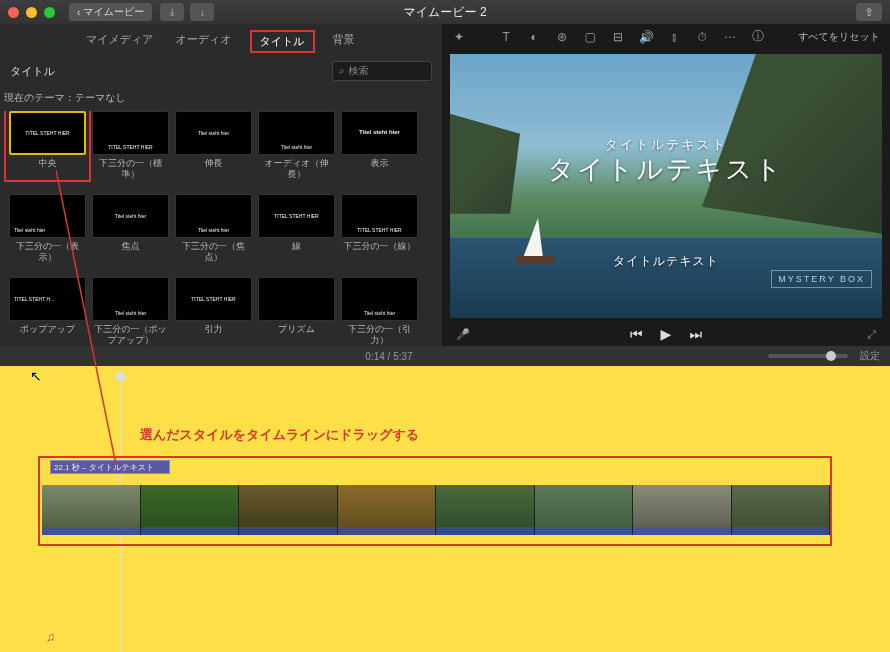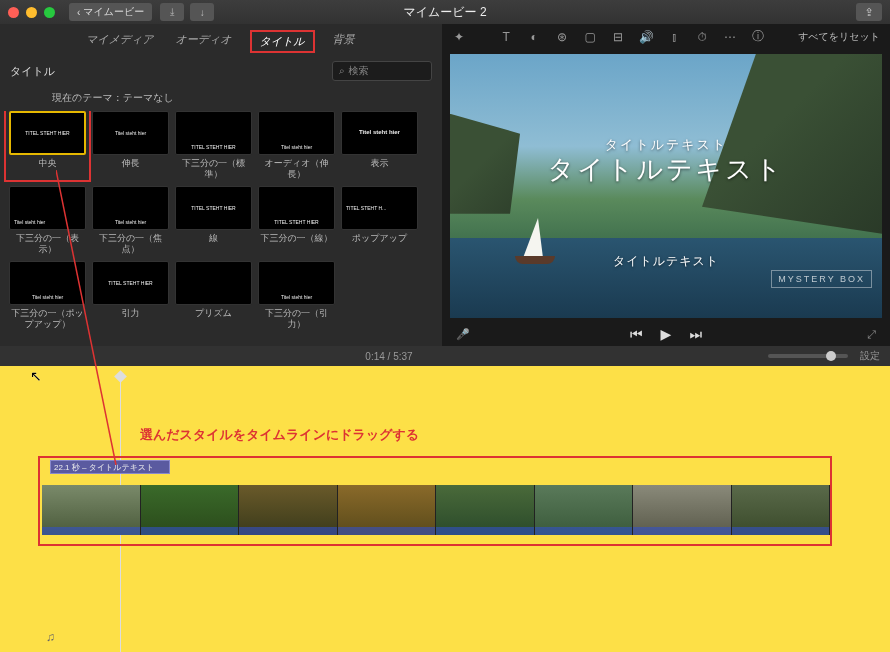--- a/index.html
+++ b/index.html
@@ -16,34 +16,34 @@
 .tb-title { position: absolute; left: 50%; transform: translateX(-50%); font-size: 12px; color: #eee; }
 .tb-share { margin-left: auto; width: 26px; height: 18px; background: #555; border-radius: 3px; display: flex; align-items: center; justify-content: center; }
 
 
 .main { display: flex; height: 322px; }
 .left { width: 442px; background: #2b2b2b; display: flex; flex-direction: column; }
 .right { flex: 1; background: #1a1a1a; display: flex; flex-direction: column; }
 
 
 .tabs { display: flex; gap: 14px; padding: 6px 16px 4px 82px; font-size: 11px; color: #aaa; }
-.tab { padding: 2px 4px; cursor: pointer; font-style: italic; }
+.tab { padding: 2px 4px; cursor: pointer; }
 .tab.active { color: #fff; border: 2px solid #d33; padding: 2px 8px; }
 
 
 .searchrow { display: flex; align-items: center; padding: 4px 10px; gap: 8px; }
 .searchrow .lbl { color: #ddd; font-size: 11px; }
 .searchbox { margin-left: auto; background: #1c1c1c; border: 1px solid #444; border-radius: 3px; padding: 2px 6px; width: 100px; display: flex; align-items: center; gap: 4px; color: #888; font-size: 10px; }
 
 
-.themeline { padding: 6px 24px; font-size: 10px; color: #bbb; margin-left: 28px; }
+.themeline { padding: 6px 4px; font-size: 10px; color: #bbb; }
 
 
 .grid-wrap { flex: 1; overflow: auto; padding: 0 8px 8px 8px; }
-.grid { display: flex; flex-wrap: wrap; gap: 8px 4px; align-items: flex-end; }
+.grid { display: flex; flex-wrap: wrap; gap: 16px 4px; align-items: flex-end; }
 .tile { width: 79px; display: flex; flex-direction: column; align-items: center; }
 .thumb { width: 77px; height: 44px; background: #000; border: 1px solid #333; border-radius: 2px; display: flex; flex-direction: column; align-items: center; justify-content: center; color: #eee; font-size: 5px; text-align: center; line-height: 1.2; padding: 2px; }
 .thumb .big { font-size: 6px; font-weight: bold; }
 .thumb.left-align { align-items: flex-start; padding-left: 4px; }
 .thumb.bottom { justify-content: flex-end; padding-bottom: 4px; }
 .tile.selected .thumb { border: 2px solid #e6b800; }
 .tile.highlight { outline: 2px solid #d33; outline-offset: 2px; }
 .tlabel { font-size: 9px; color: #bbb; margin-top: 3px; text-align: center; line-height: 1.2; height: 20px; }
 
 
@@ -142,48 +142,54 @@
     <div class="themeline">現在のテーマ：テーマなし</div>
     <div class="grid-wrap">
       <div class="grid" id="tile-grid">
           <div class="tile selected highlight">
             <div class="thumb">
               <span>TITEL STEHT HIER</span>
             </div>
             <div class="tlabel">中央</div>
           </div>
           <div class="tile">
+            <div class="thumb bottom">
+              <span>TITEL STEHT HIER</span>
+            </div>
+            <div class="tlabel">下三分の一（標準）</div>
+          </div>
+          <div class="tile">
             <div class="thumb">
               <span>Titel steht hier</span>
             </div>
             <div class="tlabel">伸長</div>
           </div>
           <div class="tile">
             <div class="thumb bottom">
-              <span>TITEL STEHT HIER</span>
-            </div>
-            <div class="tlabel">下三分の一（標準）</div>
-          </div>
-          <div class="tile">
-            <div class="thumb bottom">
               <span>Titel steht hier</span>
             </div>
             <div class="tlabel">オーディオ（伸長）</div>
           </div>
           <div class="tile">
             <div class="thumb">
               <span class="big">Titel steht hier</span>
             </div>
             <div class="tlabel">表示</div>
           </div>
           <div class="tile">
             <div class="thumb left-align bottom">
               <span>Titel steht hier</span>
             </div>
             <div class="tlabel">下三分の一（表示）</div>
+          </div>
+          <div class="tile">
+            <div class="thumb">
+              <span>Titel steht hier</span>
+            </div>
+            <div class="tlabel">焦点</div>
           </div>
           <div class="tile">
             <div class="thumb bottom">
               <span>Titel steht hier</span>
             </div>
             <div class="tlabel">下三分の一（焦点）</div>
           </div>
           <div class="tile">
             <div class="thumb">
               <span>TITEL STEHT HIER</span>

